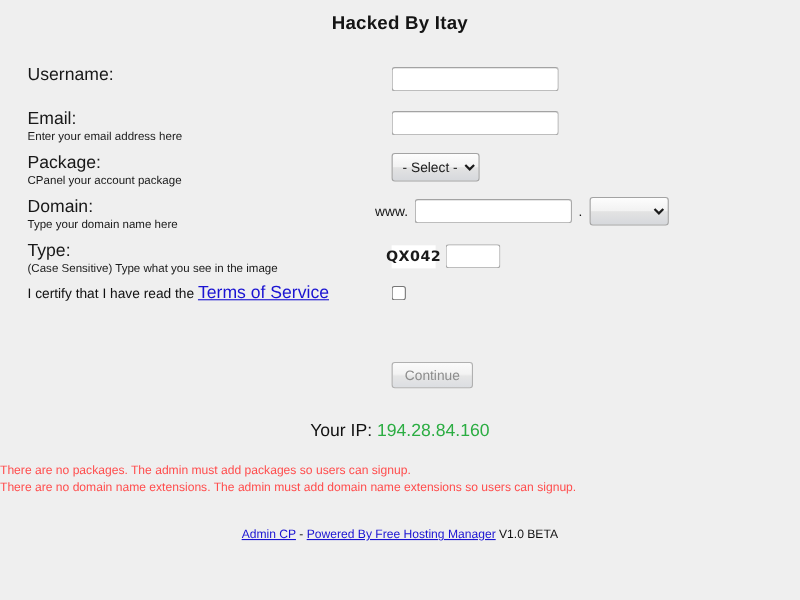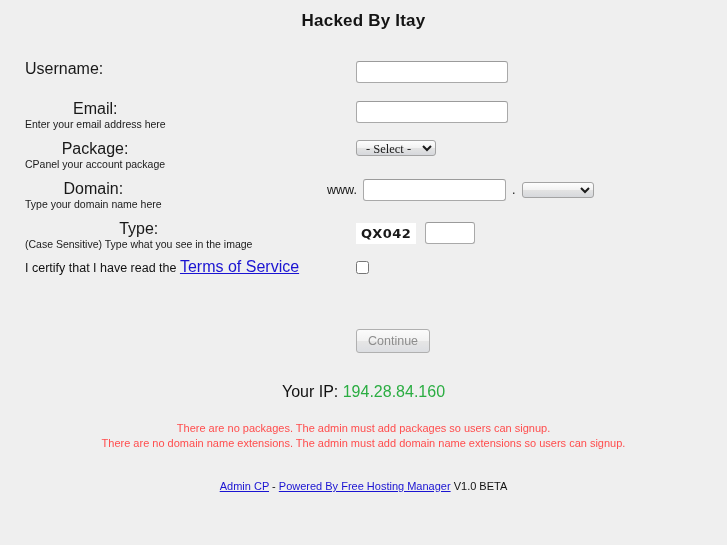--- a/index.html
+++ b/index.html
@@ -39,21 +39,20 @@
   }
   .labels {
     position: absolute;
     left: 25px;
   }
   .field-label {
     font-size: 16px;
     line-height: 19px;
     color: #181818;
     white-space: nowrap;
-    text-align: center;
   }
   .field-hint {
     font-size: 10.5px;
     line-height: 13px;
     color: #1a1a1a;
     white-space: nowrap;
   }
 
   .controls {
     position: absolute;
@@ -73,25 +72,25 @@
     padding: 1px 3px;
     outline: none;
     color: #000;
   }
   input.w-big { width: 152px; }
   input.w-domain { width: 143px; }
   input.w-captcha { width: 50px; }
 
   select.combo {
     box-sizing: border-box;
-    height: 16px;
+    height: 26px;
     border: 1px solid #a3a3a3;
     border-radius: 3px;
     background: linear-gradient(to bottom, #fdfdfd 0%, #f2f2f2 48%, #e3e3e3 52%, #d6d8dc 100%);
-    font-family: Liberation Serif, serif;
+    font-family: Liberation Sans, sans-serif;
     font-size: 12.5px;
     color: #1b1b1b;
     padding-left: 5px;
     outline: none;
   }
   select.sel-package { width: 80px; }
   select.sel-ext { width: 72px; }
 
   button.btn {
     box-sizing: border-box;
@@ -125,21 +124,21 @@
   .inline {
     display: flex;
     align-items: center;
   }
 
   
   .captcha-image {
     display: inline-flex;
     align-items: center;
     justify-content: center;
-    width: 60px;
+    width: 40px;
     height: 21px;
     background: #ffffff;
     font-family: "DejaVu Sans", sans-serif;
     font-weight: bold;
     font-size: 13px;
     letter-spacing: 0.4px;
     color: #1a1a1a;
     margin-right: 9px;
   }
 
@@ -156,21 +155,21 @@
   
   .ip-line {
     text-align: center;
     font-size: 16px;
     color: #111;
     margin-top: 22px;
   }
   .ip-value { color: #2bad42; }
 
   .errors {
-    text-align: center;
+    text-align: left;
     margin-top: 20px;
   }
   .error-line {
     color: #ff4d4d;
     font-size: 11px;
     line-height: 15px;
   }
 
   .footer {
     text-align: center;
@@ -215,21 +214,21 @@
         <option>- Select -</option>
       </select>
     </div>
   </div>
 
   <div class="row" style="height:40px;">
     <div class="labels" style="top:0;">
       <div class="field-label">Domain:</div>
       <div class="field-hint">Type your domain name here</div>
     </div>
-    <div class="controls inline" style="left:327px; top:0;">
+    <div class="controls inline" style="left:341px; top:0;">
       <span class="prefix-www">www.</span>
       <input class="text-input w-domain" type="text" value="" style="">
       <span class="dot-sep">.</span>
       <select class="combo sel-ext">
         <option></option>
       </select>
     </div>
   </div>
 
   <div class="row" style="height:38px;padding-left:12px;">

